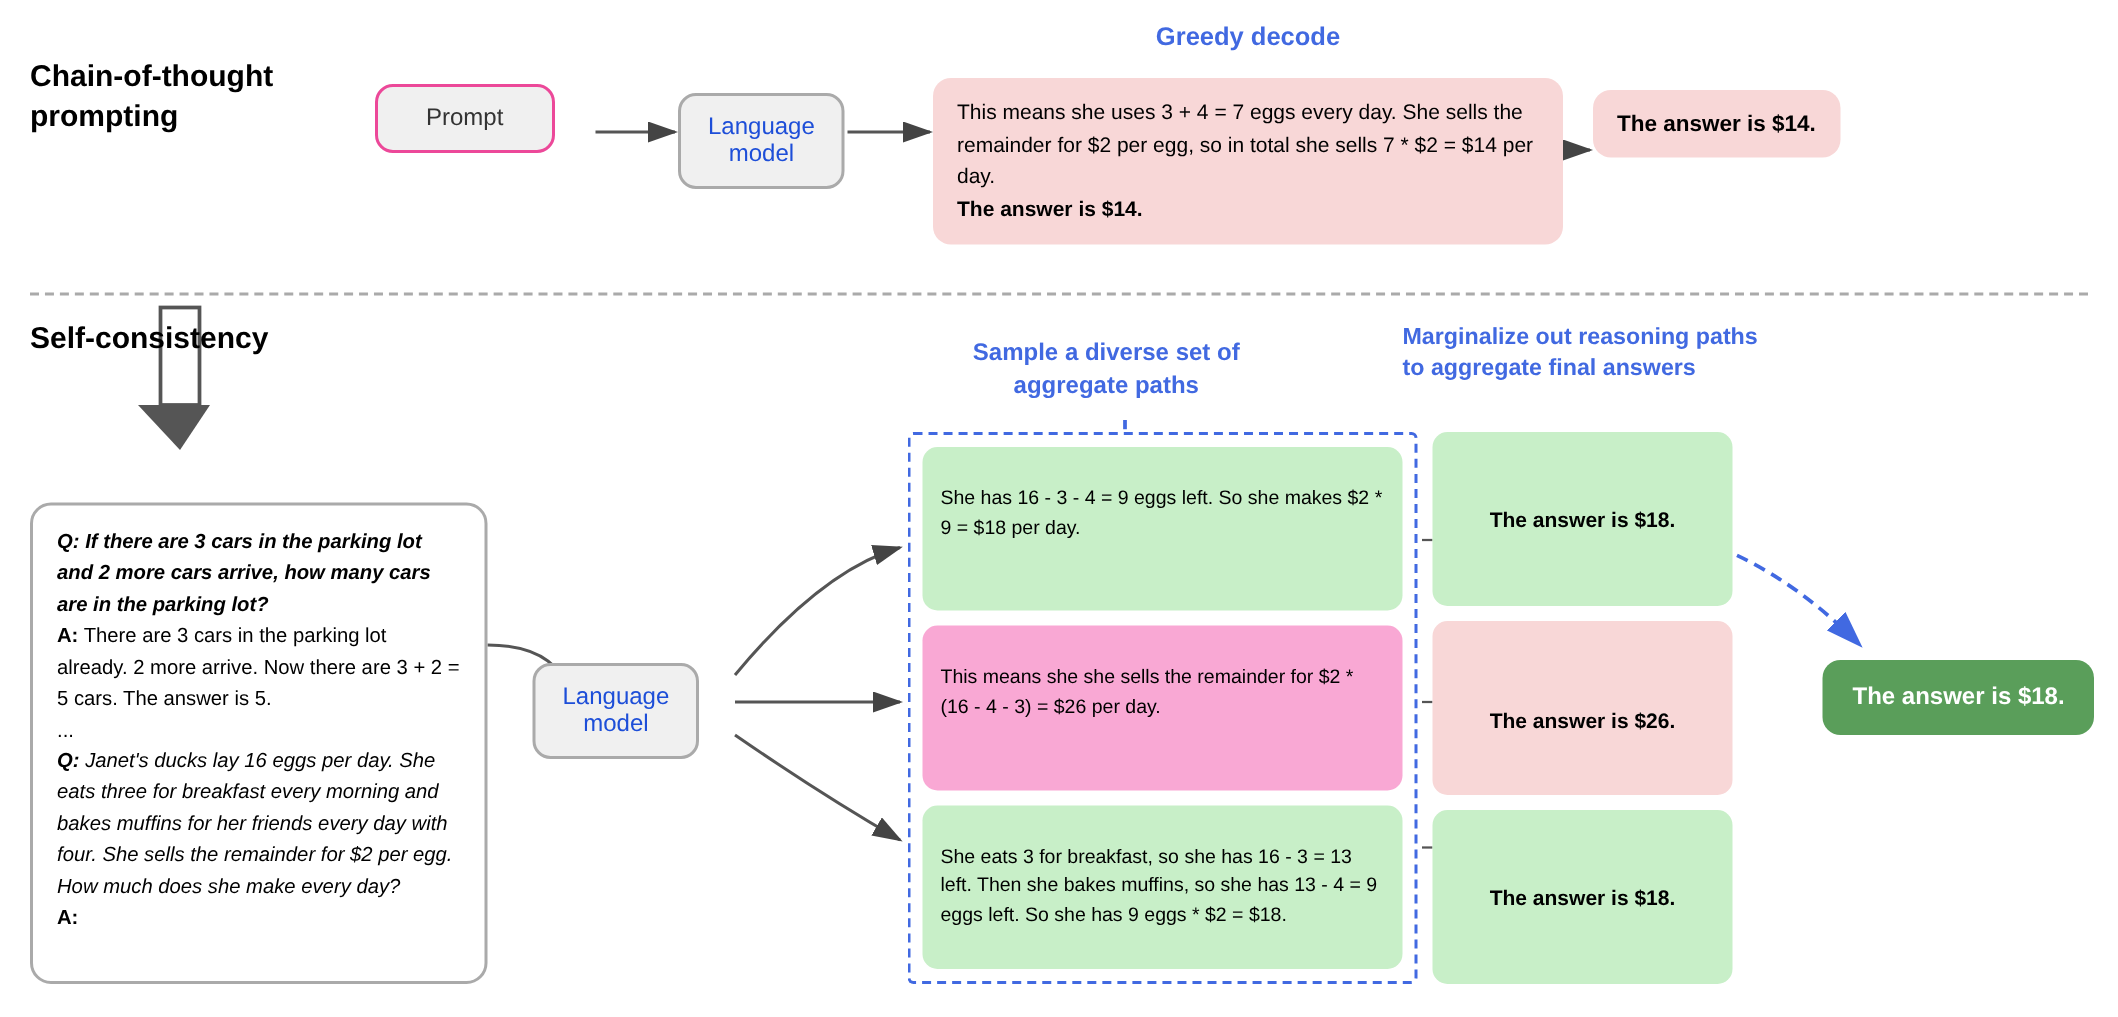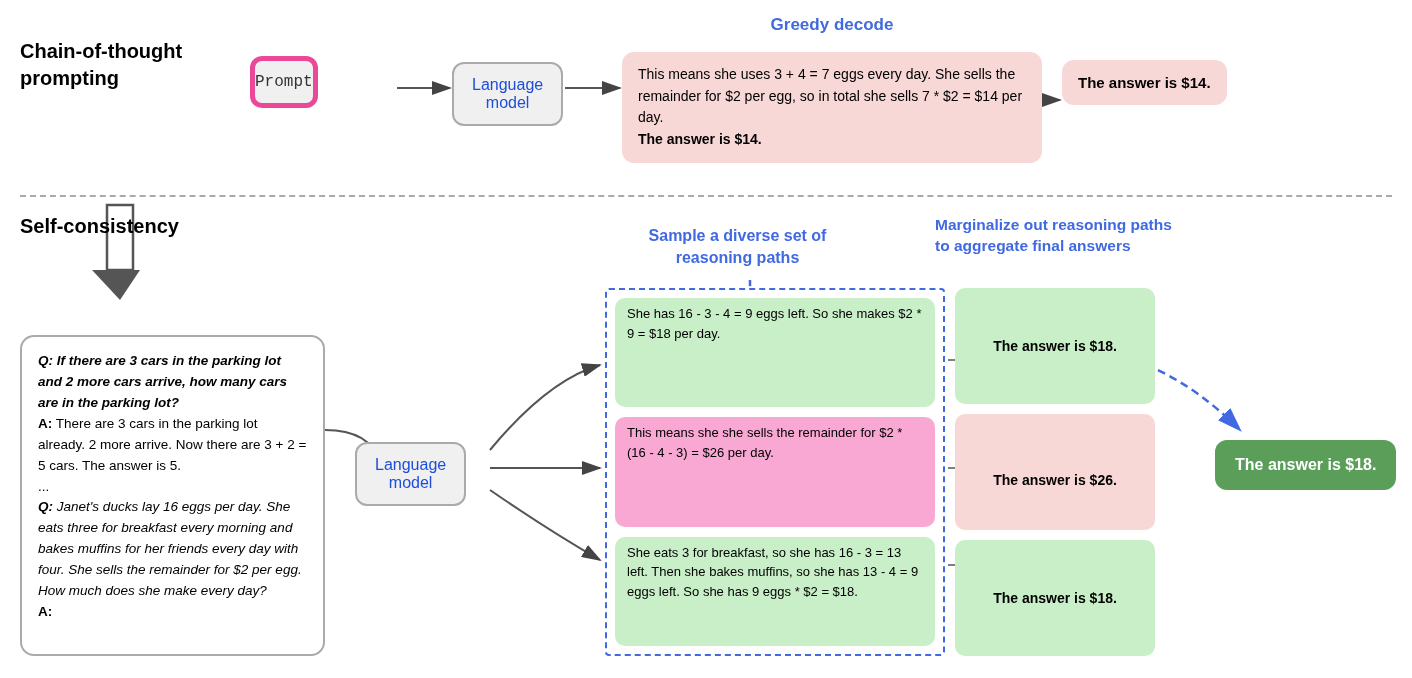--- a/index.html
+++ b/index.html
@@ -12,28 +12,27 @@
       position: relative;
     }
     .diagram {
       width: 1412px;
       height: 678px;
       position: relative;
       padding: 20px;
     }
 
     .prompt-box {
-      border: 5px solid #ec4899;
-      border-radius: 12px;
-      padding: 12px 0;
+      border: 2px solid #ec4899;
+      border-radius: 12px;
+      padding: 12px 32px;
       font-size: 16px;
       background: #f0f0f0;
       color: #333;
       white-space: nowrap;
-      font-family: Liberation Mono, monospace;
     }
 
     .lang-model-box {
       border: 2px solid #aaa;
       border-radius: 12px;
       padding: 12px 18px;
       font-size: 16px;
       background: #f0f0f0;
       color: #1d4ed8;
       text-align: center;
@@ -78,21 +77,21 @@
       padding: 14px 16px;
       font-size: 13.5px;
       line-height: 1.55;
       background: #fff;
     }
     .prompt-bottom-box .q { font-style: italic; }
     .prompt-bottom-box .bold { font-weight: bold; }
 
     .reasoning-path-box {
       border-radius: 10px;
-      padding: 6px 12px;
+      padding: 24px 12px;
       font-size: 13px;
       line-height: 1.5;
       flex: 1;
     }
     .path-green { background: #c8efc8; }
     .path-red { background: #f9a8d4; }
 
     .answer-box {
       border-radius: 10px;
       padding: 10px 14px;
@@ -209,21 +208,21 @@
   </div>
 
   <div class="divider"></div>
 
   <div style="position:absolute;top:215px;left:20px;font-size:20px;font-weight:bold;">
     <span>Self-consistency</span>
   </div>
 
   <div style="position:absolute;top:225px;left:620px;width:235px;text-align:center;color:#4169e1;font-size:16px;font-weight:bold;line-height:1.35;">
     <span style="white-space:pre-line;">Sample a diverse set of
-reasoning paths</span>
+aggregate paths</span>
   </div>
 
   <div style="position:absolute;top:215px;left:935px;width:285px;color:#4169e1;font-size:15.5px;font-weight:bold;line-height:1.35;">
     <span style="white-space:pre-line;">Marginalize out reasoning paths
 to aggregate final answers</span>
   </div>
 
   <div class="prompt-bottom-box">
     <span class="q bold" style="font-style:italic;"><b>Q:</b> <em>If there are 3 cars in the parking lot and 2 more cars arrive, how many cars are in the parking lot?</em></span><br>
     <span><b>A:</b> There are 3 cars in the parking lot already. 2 more arrive. Now there are 3 + 2 = 5 cars. The answer is 5.</span><br>

